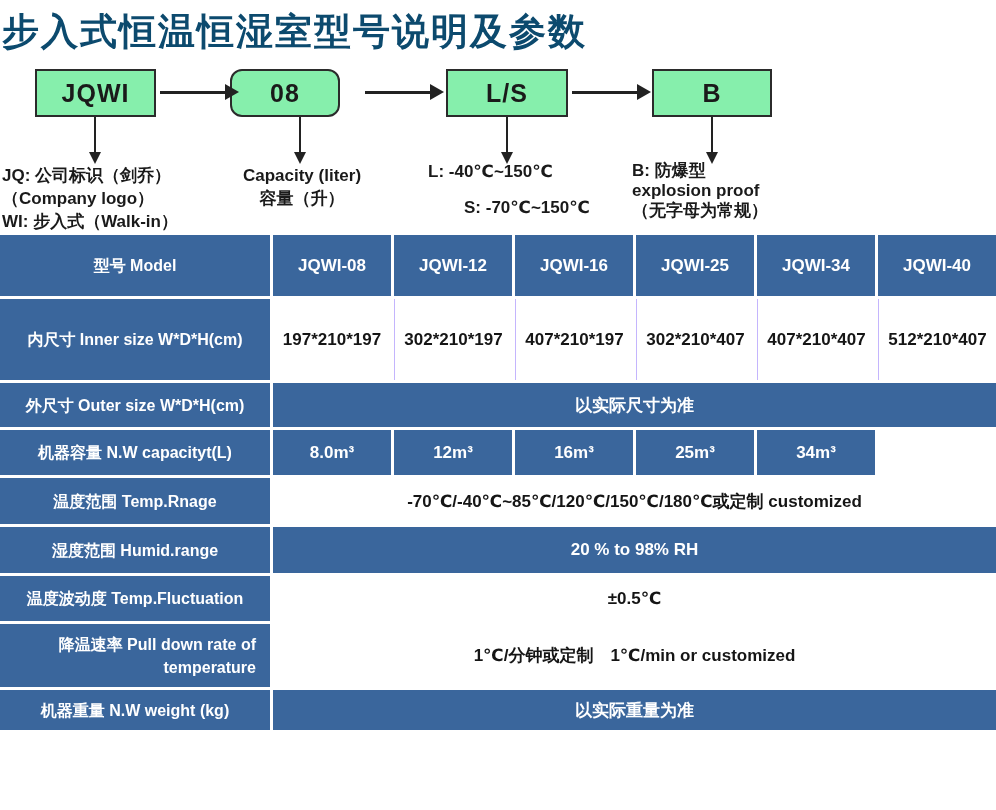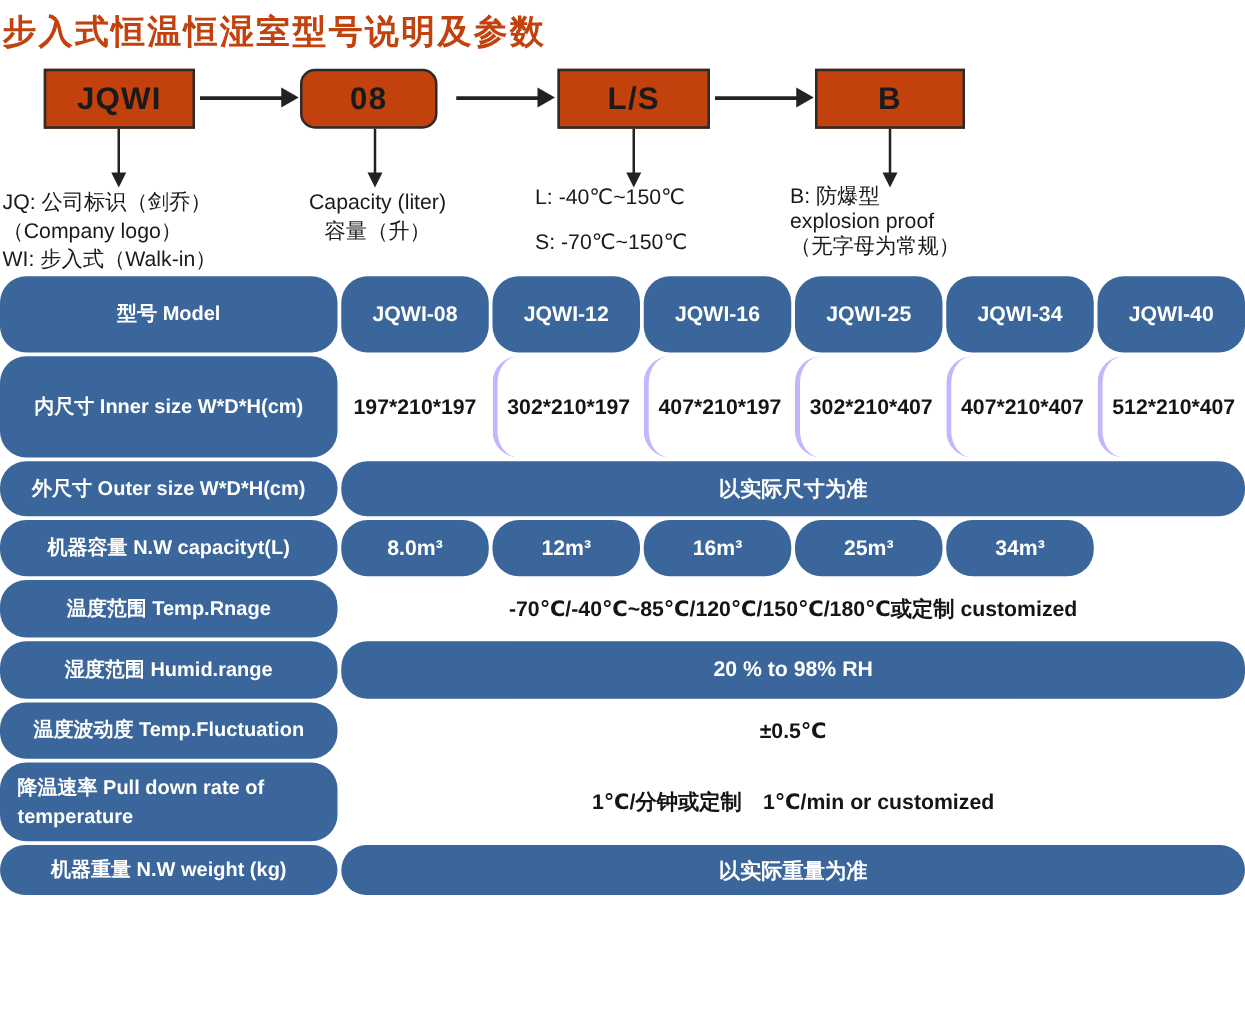--- a/index.html
+++ b/index.html
@@ -2,64 +2,64 @@
 <html><head>
 <meta charset="utf-8">
 <style>
   * { margin: 0; padding: 0; box-sizing: border-box; }
   html, body { width: 996px; height: 810px; overflow: hidden; background: #ffffff;
     font-family: "Liberation Sans", "DejaVu Sans", sans-serif; }
 
   .page { position: relative; width: 996px; height: 810px; }
 
   
-  .title { color: #c2410c; font-size: 27px; font-weight: bold; letter-spacing: 2px;
+  .title { color: #0c4a6e; font-size: 37px; font-weight: bold; letter-spacing: 2px;
     padding: 7px 0 0 2px; white-space: nowrap; }
 
   
   .diagram { position: relative; width: 996px; height: 178px; }
-  .code-box { position: absolute; top: 12px; height: 48px; background: #c2410c;
+  .code-box { position: absolute; top: 12px; height: 48px; background: #86efac;
     border: 2px solid #2b2b2b; display: flex; align-items: center; justify-content: center;
     font-size: 25px; font-weight: bold; color: #1a1a1a; letter-spacing: 1px; }
   .box1 { left: 35px;  width: 121px; }
-  .box2 { left: 240px; width: 110px; border-radius: 12px; }
+  .box2 { left: 230px; width: 110px; border-radius: 12px; }
   .box3 { left: 446px; width: 122px; }
   .box4 { left: 652px; width: 120px; }
 
   .h-arrow { position: absolute; top: 34px; height: 3px; background: #222; }
   .h-arrow::after { content: ""; position: absolute; right: -13px; top: -7px;
     border-left: 14px solid #222; border-top: 8px solid transparent; border-bottom: 8px solid transparent; }
   .ha1 { left: 160px; width: 66px; }
   .ha2 { left: 365px; width: 66px; }
   .ha3 { left: 572px; width: 66px; }
 
   .v-arrow { position: absolute; top: 60px; width: 2px; height: 36px; background: #222; }
   .v-arrow::after { content: ""; position: absolute; bottom: -11px; left: -5px;
     border-top: 12px solid #222; border-left: 6px solid transparent; border-right: 6px solid transparent; }
   .va1 { left: 94px; } .va2 { left: 299px; } .va3 { left: 506px; } .va4 { left: 711px; }
 
-  .note { position: absolute; color: #1a1a1a; font-size: 17px; font-weight: normal; line-height: 23px; }
+  .note { position: absolute; color: #1a1a1a; font-size: 17px; font-weight: bold; line-height: 23px; }
   .note1 { left: 2px;   top: 107px; }
   .note2 { left: 216px; top: 107px; width: 172px; text-align: center; }
   .note3 { left: 428px; top: 103px; }
-  .note3 .gap { margin-top: 13px; }
+  .note3 .gap { margin-top: 13px; margin-left: 36px; }
   .note4 { left: 632px; top: 104px; line-height: 20px; }
 
   
   .spec-table { width: 996px; }
   .trow { display: grid; grid-template-columns: 270px repeat(6, 1fr); column-gap: 3px;
     margin-bottom: 3px; }
-  .cell { display: flex; align-items: center; justify-content: center; text-align: left; border-radius: 21px; }
+  .cell { display: flex; align-items: center; justify-content: center; text-align: right; }
   .blue { background: #3A669C; color: #ffffff; }
   .light { background: #ffffff; color: #151515; }
   .label { font-size: 16px; font-weight: bold; padding: 0 14px; line-height: 23px; }
   .model { font-size: 17px; font-weight: bold; }
   .val   { font-size: 17px; font-weight: bold; white-space: pre-wrap; }
   .span6 { grid-column: 2 / 8; }
-  .sep   { border-left: 4px solid #c4b5fd; }
+  .sep   { border-left: 1px solid #c4b5fd; }
   .rh-head { height: 61px; }
   .rh0 { height: 81px; } .rh1 { height: 44px; } .rh2 { height: 45px; }
   .rh3 { height: 46px; } .rh4 { height: 46px; } .rh5 { height: 45px; }
   .rh6 { height: 60px; } .rh7 { height: 63px; } .rh8 { height: 61px; }
   .rh9 { height: 40px; }
 </style>
 </head>
 <body>
 
 <div class="page">

